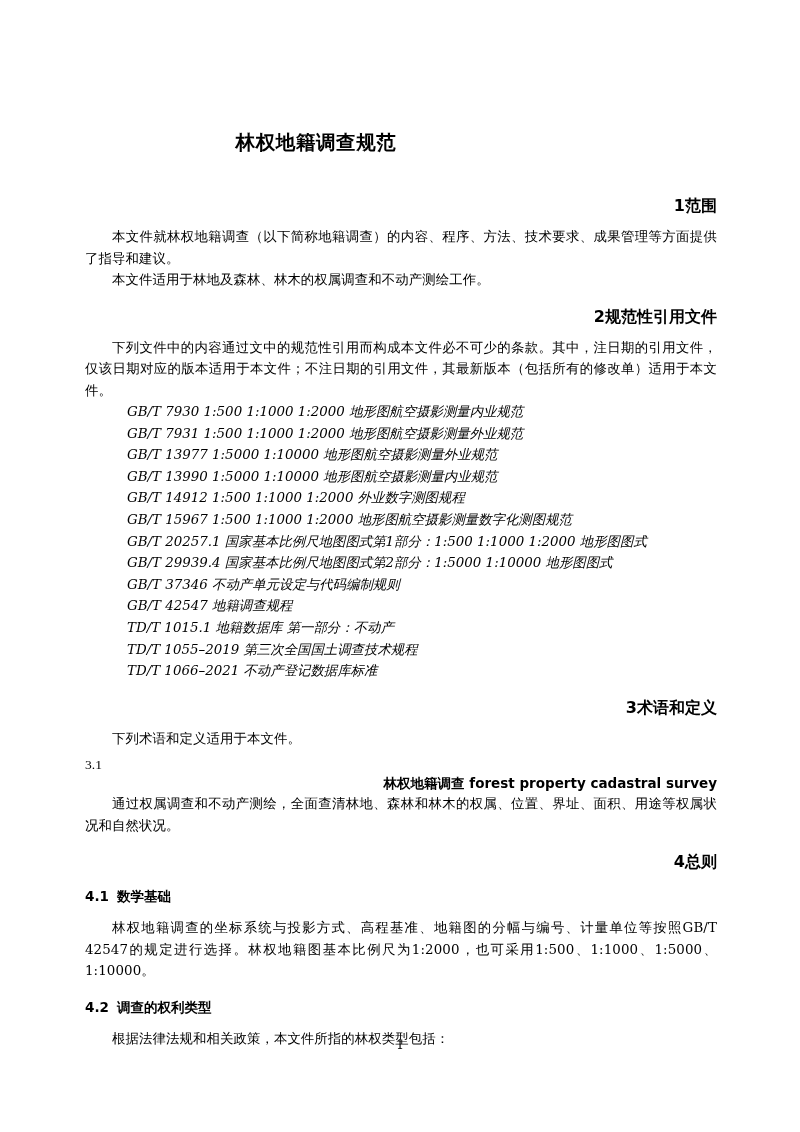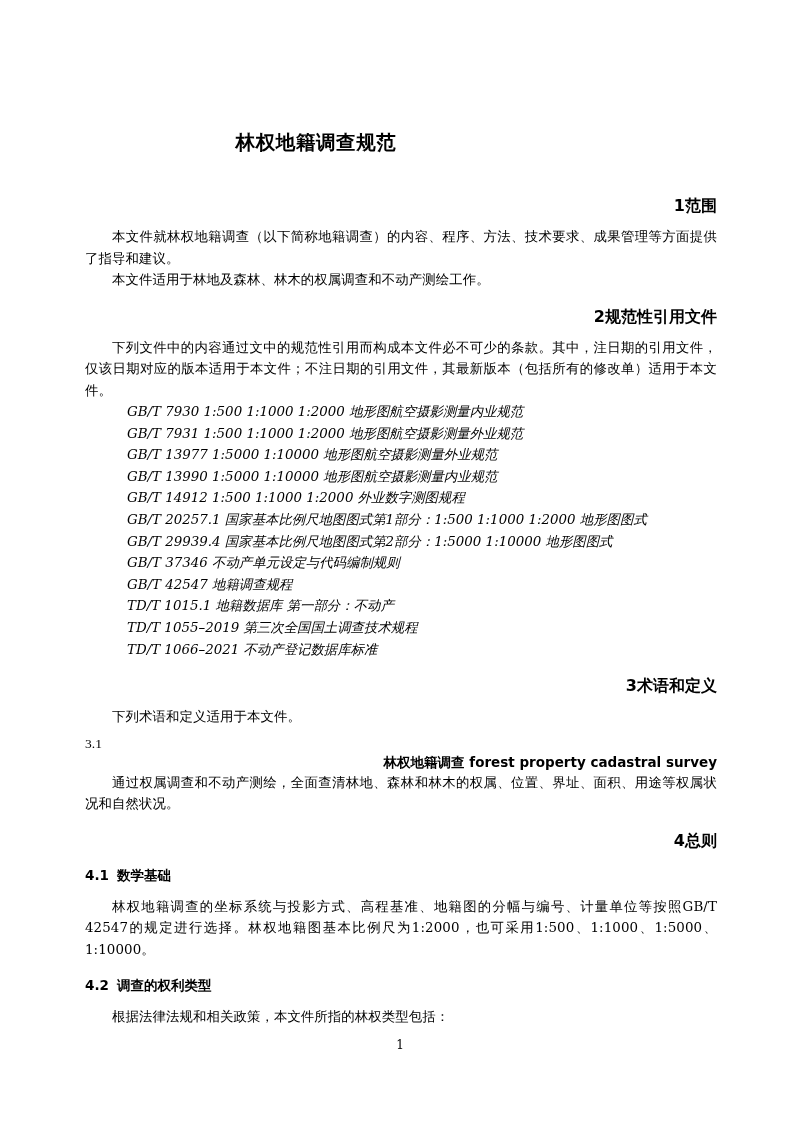--- a/index.html
+++ b/index.html
@@ -159,20 +159,21 @@
     </div>
     <div class="sp-after-h"></div>
     <p class="para">下列文件中的内容通过文中的规范性引用而构成本文件必不可少的条款。其中，注日期的引用文件，仅该日期对应的版本适用于本文件；不注日期的引用文件，其最新版本（包括所有的修改单）适用于本文件。</p>
 
     <div class="ref-list">
       <div class="ref-item">GB/T 7930 1:500 1:1000 1:2000  地形图航空摄影测量内业规范</div>
       <div class="ref-item">GB/T 7931 1:500 1:1000 1:2000  地形图航空摄影测量外业规范</div>
       <div class="ref-item">GB/T 13977 1:5000 1:10000  地形图航空摄影测量外业规范</div>
       <div class="ref-item">GB/T 13990 1:5000 1:10000  地形图航空摄影测量内业规范</div>
       <div class="ref-item">GB/T 14912 1:500 1:1000 1:2000  外业数字测图规程</div>
+      <div class="ref-item">GB/T 15967 1:500 1:1000 1:2000  地形图航空摄影测量数字化测图规范</div>
       <div class="ref-item">GB/T 20257.1  国家基本比例尺地图图式第1部分：1:500 1:1000 1:2000  地形图图式</div>
       <div class="ref-item">GB/T 29939.4  国家基本比例尺地图图式第2部分：1:5000 1:10000  地形图图式</div>
       <div class="ref-item">GB/T 37346  不动产单元设定与代码编制规则</div>
       <div class="ref-item">GB/T 42547  地籍调查规程</div>
       <div class="ref-item">TD/T 1015.1  地籍数据库  第一部分：不动产</div>
       <div class="ref-item">TD/T 1055–2019  第三次全国国土调查技术规程</div>
       <div class="ref-item">TD/T 1066–2021  不动产登记数据库标准</div>
     </div>
 
     <div class="sp-before-h"></div>

